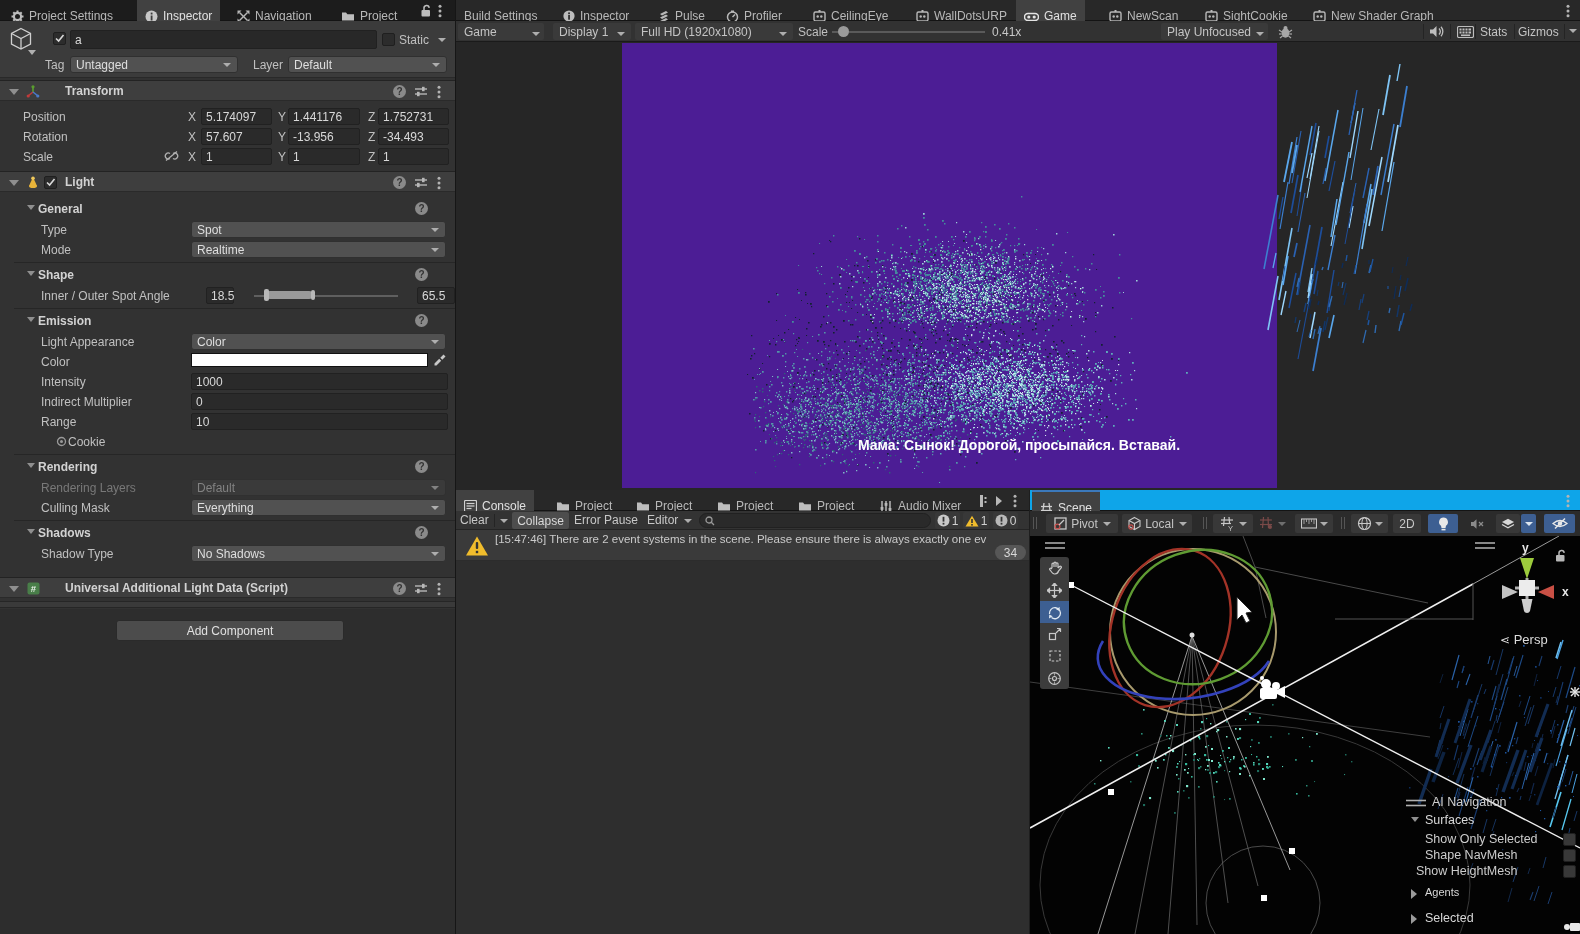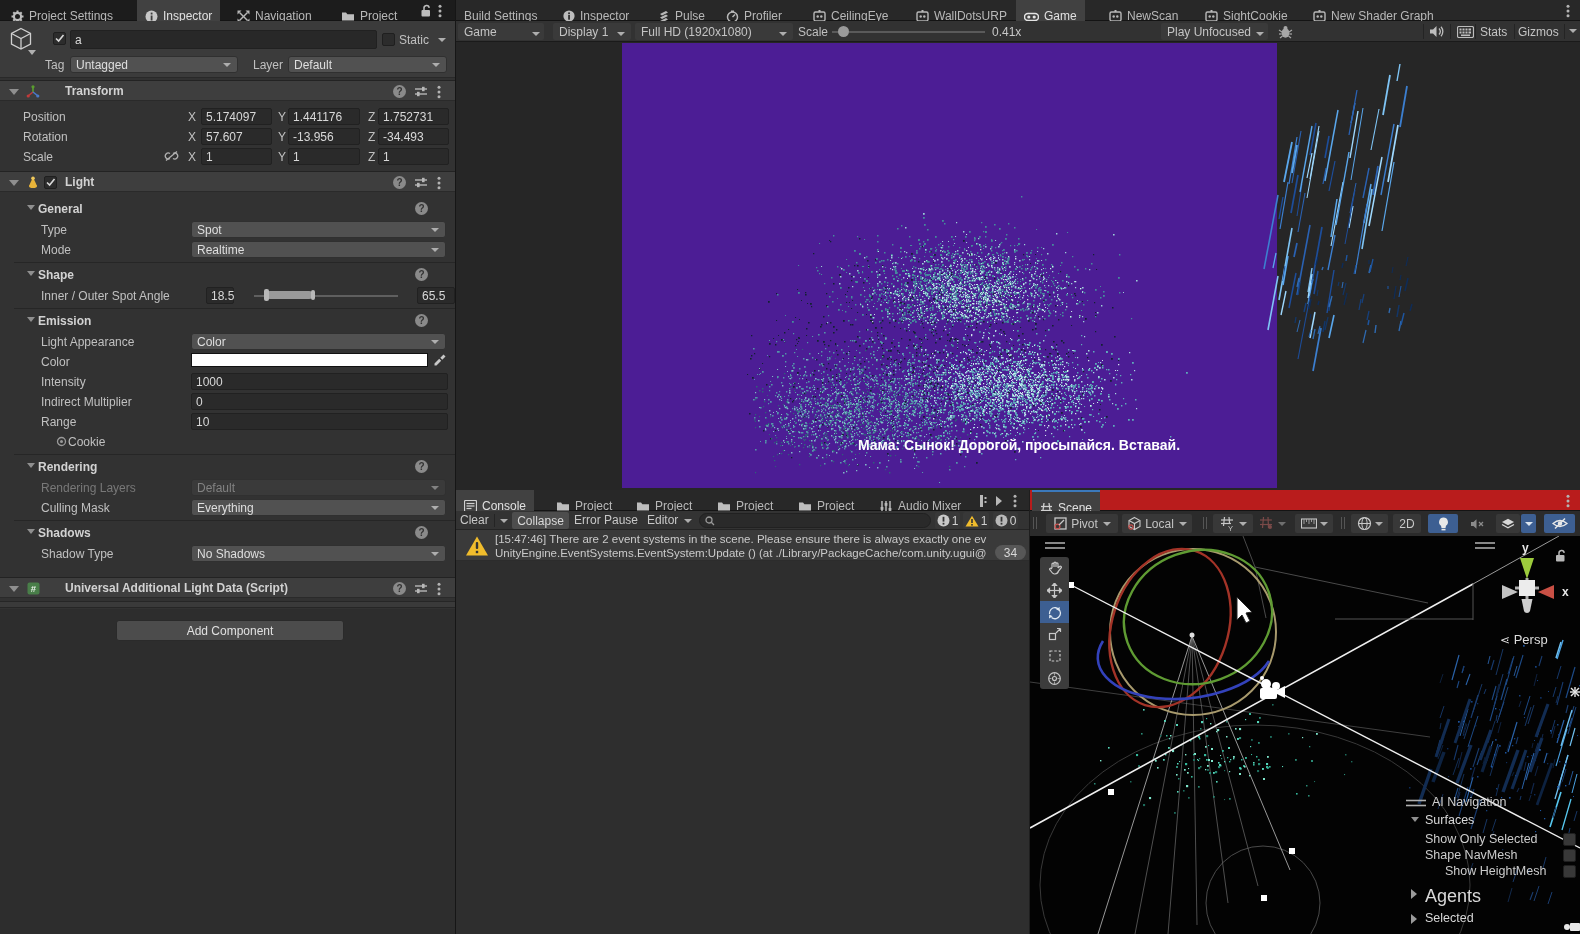--- a/index.html
+++ b/index.html
@@ -607,28 +607,27 @@
         <span style="margin-left:2px;color:#d0d0d0">0</span>
       </div>
  </div>
  <div class="a" style="left:0;top:40px;width:573px;height:31px;background:#3a3a3a;border-bottom:1px solid #2c2c2c;overflow:hidden">
   <svg class="a" style="left:9px;top:5px" width="24" height="22">
         <path d="M12 1.5 L23 20.5 H1 Z" fill="#f0bc2c"></path>
         <rect x="10.8" y="7" width="2.4" height="7" rx="1" fill="#333"></rect>
         <rect x="10.8" y="15.8" width="2.4" height="2.4" fill="#333"></rect>
       </svg>
   <div class="a" style="left:39px;top:3px;width:600px;color:#cacaca;font-size:11.5px;white-space:nowrap">[15:47:46] There are 2 event systems in the scene. Please ensure there is always exactly one ev</div>
-  <div class="a" style="left:39px;top:17px;width:600px;color:#cacaca;font-size:11.5px;white-space:nowrap">UnityEngine.EventSystems.EventSystem:Update () (at ./Library/PackageCache/com.unity.ugui@</div>
  </div>
  <div class="a" style="left:539px;top:55px;width:31px;height:15px;background:#575757;border-radius:8px;color:#d8d8d8;font-size:12px;display:flex;align-items:center;justify-content:center">34</div>
  <div class="a" style="left:0;top:71px;width:573px;height:373px;background:#2e2e2e"></div>
 </div>
 
 <div class="a" style="left:1030px;top:490px;width:550px;height:444px;background:#2b2b2b">
- <div class="a tabbar" style="left:0;top:0;width:550px;background:#b91c1c">
+ <div class="a tabbar" style="left:0;top:0;width:550px;background:#0ea5e9">
   <div class="tab on" style="left:2px;border-top:2px solid #3b79bb;height:21px"><svg width="13" height="13" style="margin-right:5px">
           <g stroke="#d0d0d0" stroke-width="1.3">
             <line x1="4" y1="1" x2="2.5" y2="12"></line>
             <line x1="9" y1="1" x2="10.5" y2="12"></line>
             <line x1="1" y1="4.5" x2="12" y2="4.5"></line>
             <line x1="1" y1="8.5" x2="12" y2="8.5"></line>
           </g>
         </svg>Scene</div>
   <svg class="a" style="left:536px;top:4px" width="4" height="14">
         <g fill="#b4b4b4">
@@ -1228,22 +1227,22 @@
         <g stroke="#b0b0b0" stroke-width="1.6">
           <line x1="0" y1="2.5" x2="20" y2="2.5"></line>
           <line x1="0" y1="7.5" x2="20" y2="7.5"></line>
         </g>
       </svg>
   <div class="a" style="left:402px;top:259px;color:#cfcfcf;font-size:12.5px">AI Navigation</div>
   <div class="a foldd" style="left:381px;top:281px;border-left-width:4px;border-right-width:4px;border-top-width:5px"></div>
   <div class="a" style="left:395px;top:277px;color:#d8d8d8;font-size:12.5px">Surfaces</div>
   <div class="a" style="left:395px;top:296px;color:#cccccc;font-size:12.5px">Show Only Selected</div>
   <div class="a" style="left:395px;top:312px;color:#cccccc;font-size:12.5px">Shape NavMesh</div>
-  <div class="a" style="left:415px;top:328px;color:#cccccc;font-size:12.5px">Show HeightMesh</div>
+  <div class="a" style="left:386px;top:328px;color:#cccccc;font-size:12.5px">Show HeightMesh</div>
   <div class="a cb" style="left:533px;top:297px;background:#383838"></div>
   <div class="a cb" style="left:533px;top:313px;background:#383838"></div>
   <div class="a cb" style="left:533px;top:329px;background:#383838"></div>
   <div class="a foldr" style="left:381px;top:353px;border-left-color:#9a9a9a"></div>
-  <div class="a" style="left:395px;top:350px;color:#d8d8d8;font-size:18px">Agents</div>
+  <div class="a" style="left:395px;top:350px;color:#d8d8d8;font-size:11px">Agents</div>
   <div class="a foldr" style="left:381px;top:378px;border-left-color:#9a9a9a"></div>
   <div class="a" style="left:395px;top:375px;color:#d8d8d8;font-size:12.5px">Selected</div>
  </div>
 </div>
 
 </body></html>

